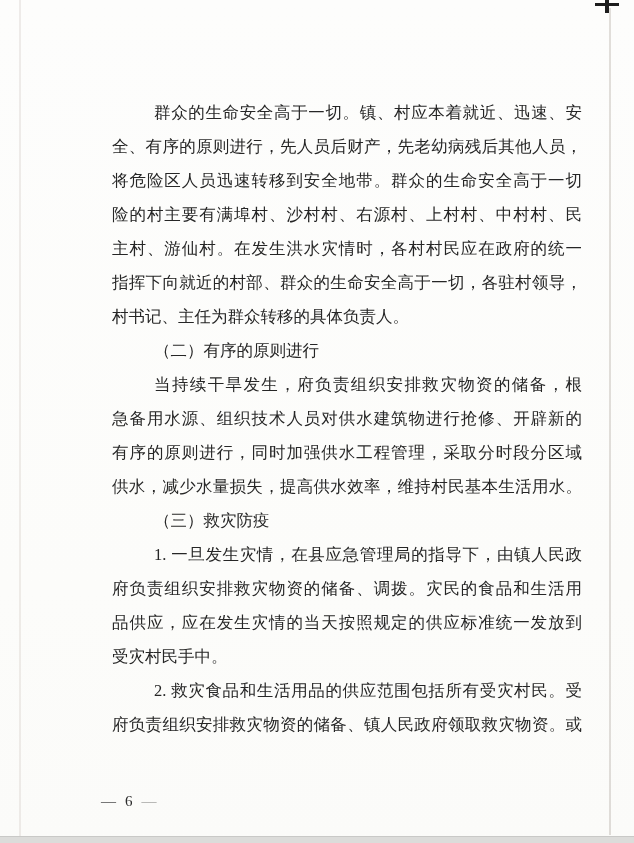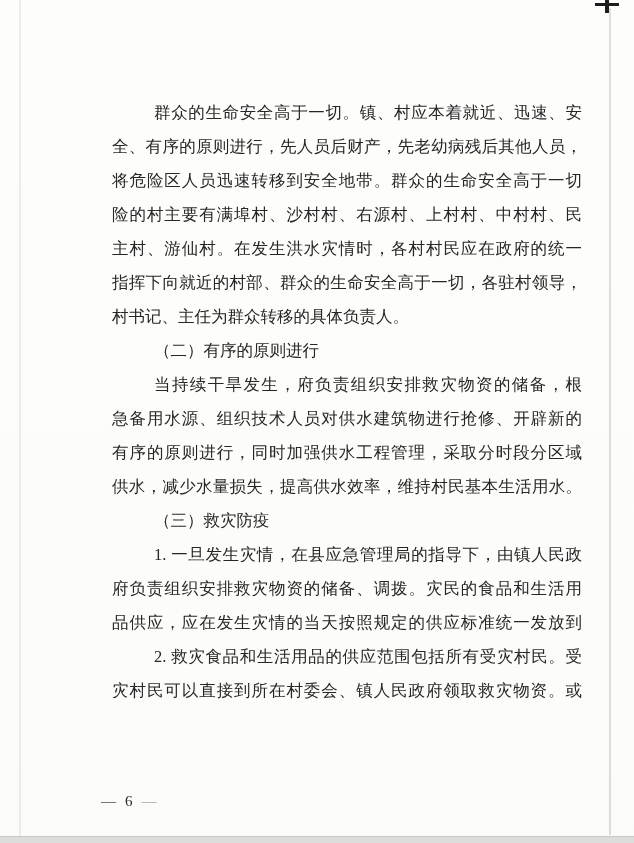--- a/index.html
+++ b/index.html
@@ -86,22 +86,23 @@
     <div class="line short">村书记、主任为群众转移的具体负责人。</div>
     <div class="line short indent">（二）有序的原则进行</div>
     <div class="line indent">当持续干旱发生，府负责组织安排救灾物资的储备，根</div>
     <div class="line">急备用水源、组织技术人员对供水建筑物进行抢修、开辟新的</div>
     <div class="line">有序的原则进行，同时加强供水工程管理，采取分时段分区域</div>
     <div class="line">供水，减少水量损失，提高供水效率，维持村民基本生活用水。</div>
     <div class="line short indent">（三）救灾防疫</div>
     <div class="line indent">1. 一旦发生灾情，在县应急管理局的指导下，由镇人民政</div>
     <div class="line">府负责组织安排救灾物资的储备、调拨。灾民的食品和生活用</div>
     <div class="line">品供应，应在发生灾情的当天按照规定的供应标准统一发放到</div>
+    <div class="line short">受灾村民手中。</div>
     <div class="line indent">2. 救灾食品和生活用品的供应范围包括所有受灾村民。受</div>
-    <div class="line">灾村民可以直接到所在村委会、镇人民政府领取救灾物资。或</div>
+    <div class="line">府负责组织安排救灾物资的储备、镇人民政府领取救灾物资。或</div>
   </div>
 
   <div class="page-number">
     <span class="dash1">—</span><span class="num">6</span><span class="dash2">—</span>
   </div>
 
   <div class="scan-strip-bottom"></div>
 
 </div>
 

